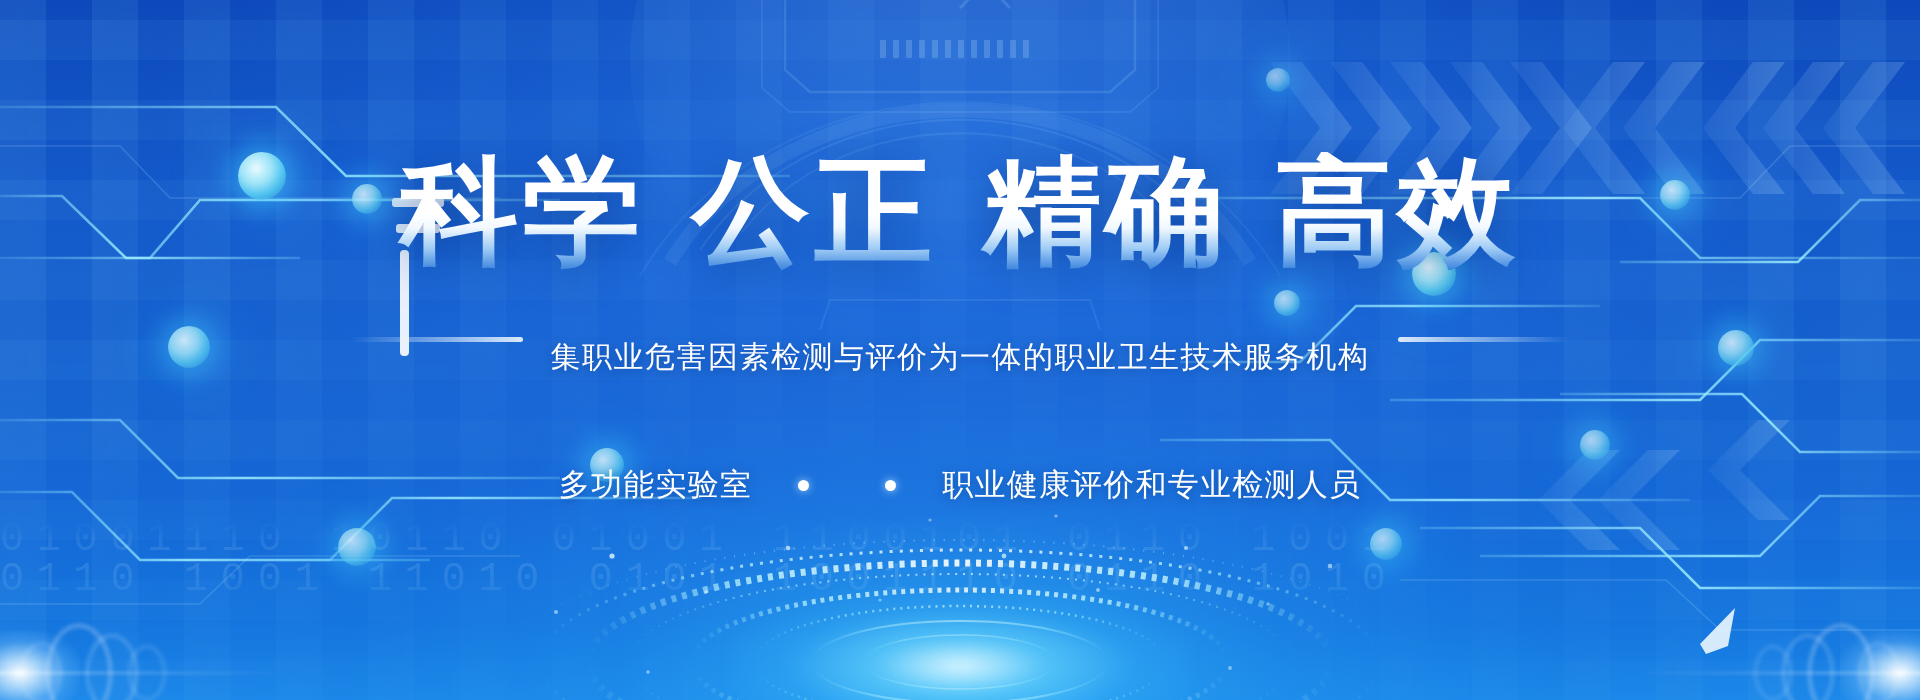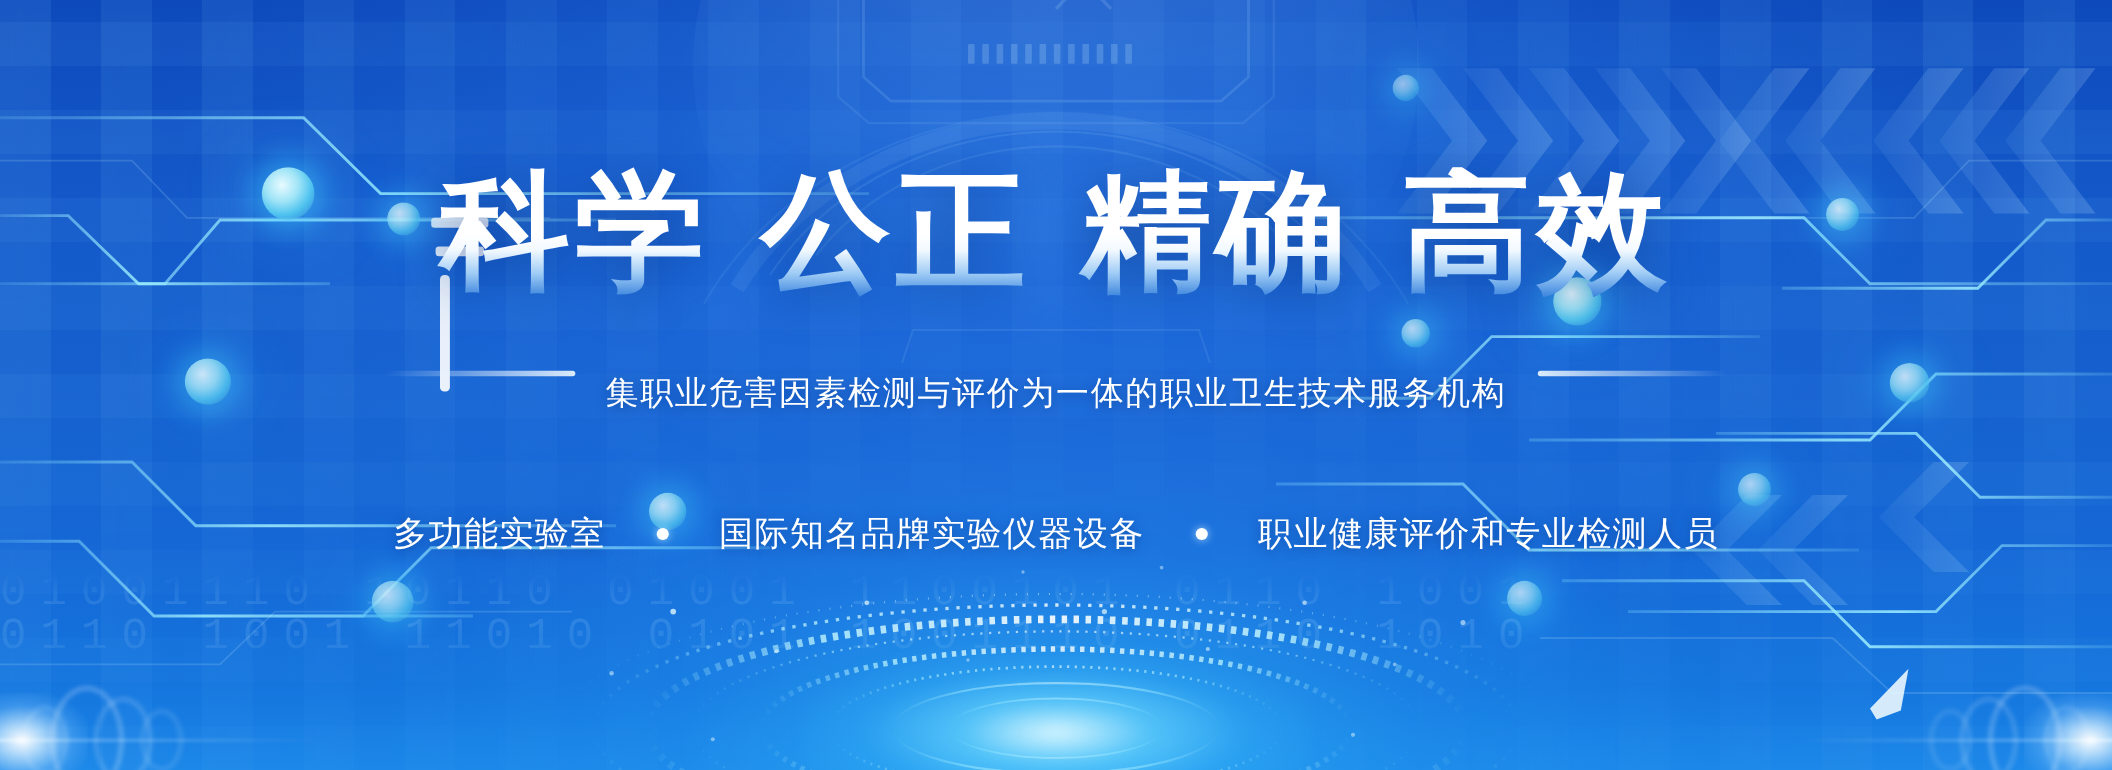--- a/index.html
+++ b/index.html
@@ -297,19 +297,18 @@
 
     <div class="subrow">
       <div class="rule l"></div>
       <div class="subtitle">集职业危害因素检测与评价为一体的职业卫生技术服务机构</div>
       <div class="rule r"></div>
     </div>
 
     <div class="features">
       <span class="feature">多功能实验室</span>
       <span class="dot"></span>
-      <span class="feature">国际知名品牌实验仪器设备</span>
       <span class="dot"></span>
       <span class="feature">职业健康评价和专业检测人员</span>
     </div>
 
   </div>
 </div>
 
 </body></html>

